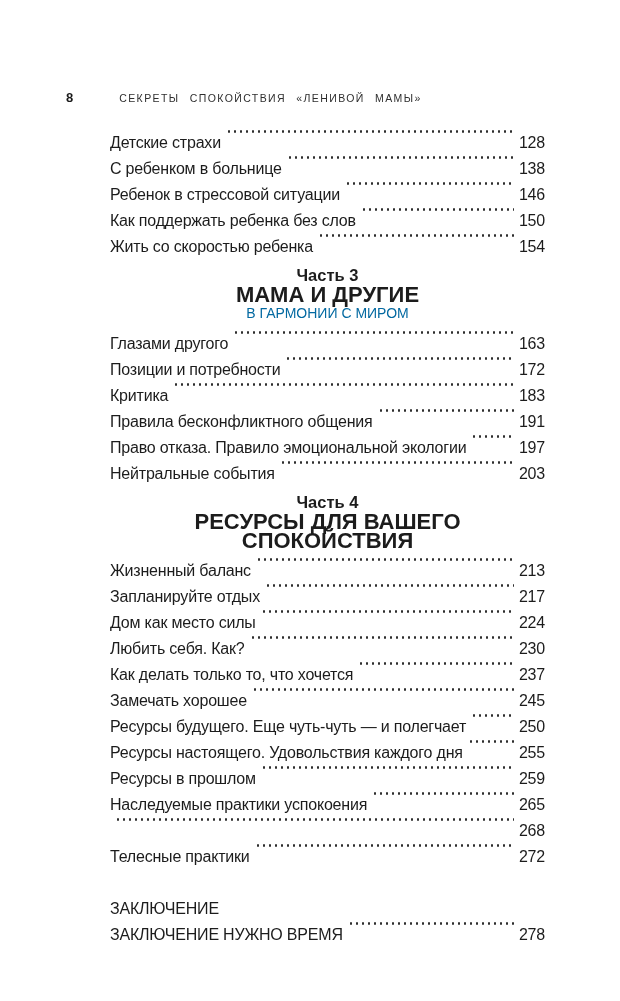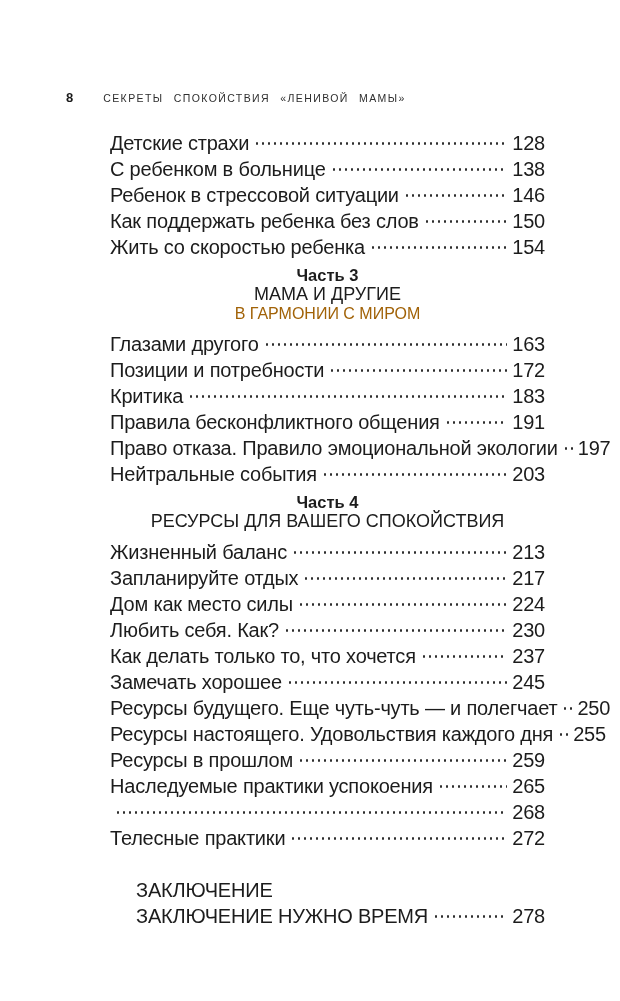--- a/index.html
+++ b/index.html
@@ -24,36 +24,36 @@
     right: 75px;
     display: flex;
     align-items: baseline;
   }
   .pagenum {
     font-weight: bold;
     font-size: 13px;
     color: #1a1a1a;
   }
   .runtitle {
-    margin-left: 30px;
+    margin-left: 46px;
     font-size: 10.5px;
     letter-spacing: 1.4px;
     word-spacing: 6px;
     color: #2e2e2e;
   }
   .toc {
     position: absolute;
     top: 130px;
     left: 110px;
     right: 75px;
   }
   .row {
     display: flex;
-    align-items: center;
-    font-size: 20px;
+    align-items: flex-start;
+    font-size: 16px;
     line-height: 26px;
     letter-spacing: -0.2px;
     white-space: nowrap;
   }
   .entry-title { flex: 0 0 auto; }
   .dots {
     flex: 1 1 auto;
     min-width: 10px;
     height: 3px;
     margin: 0 5px;
@@ -66,31 +66,31 @@
   .sec-head {
     text-align: center;
     margin: 6px 0 8px 0;
   }
   .part-label {
     font-weight: bold;
     font-size: 16.5px;
     line-height: 19px;
   }
   .part-title {
-    font-weight: normal;
-    font-size: 18px;
+    font-weight: bold;
+    font-size: 22px;
     line-height: 19px;
   }
   .part-subtitle {
-    font-size: 16px;
+    font-size: 14px;
     line-height: 19px;
-    color: #a16207;
+    color: #0369a1;
     text-align: center;
   }
-  .toc-section.conclusion { margin-top: 26px; margin-left: 26px; }
+  .toc-section.conclusion { margin-top: 26px; }
 </style>
 </head>
 <body>
 
 <div class="page">
   <div class="running-header">
     <span class="pagenum">8</span>
     <span class="runtitle">СЕКРЕТЫ СПОКОЙСТВИЯ «ЛЕНИВОЙ МАМЫ»</span>
   </div>
   <div class="toc">

